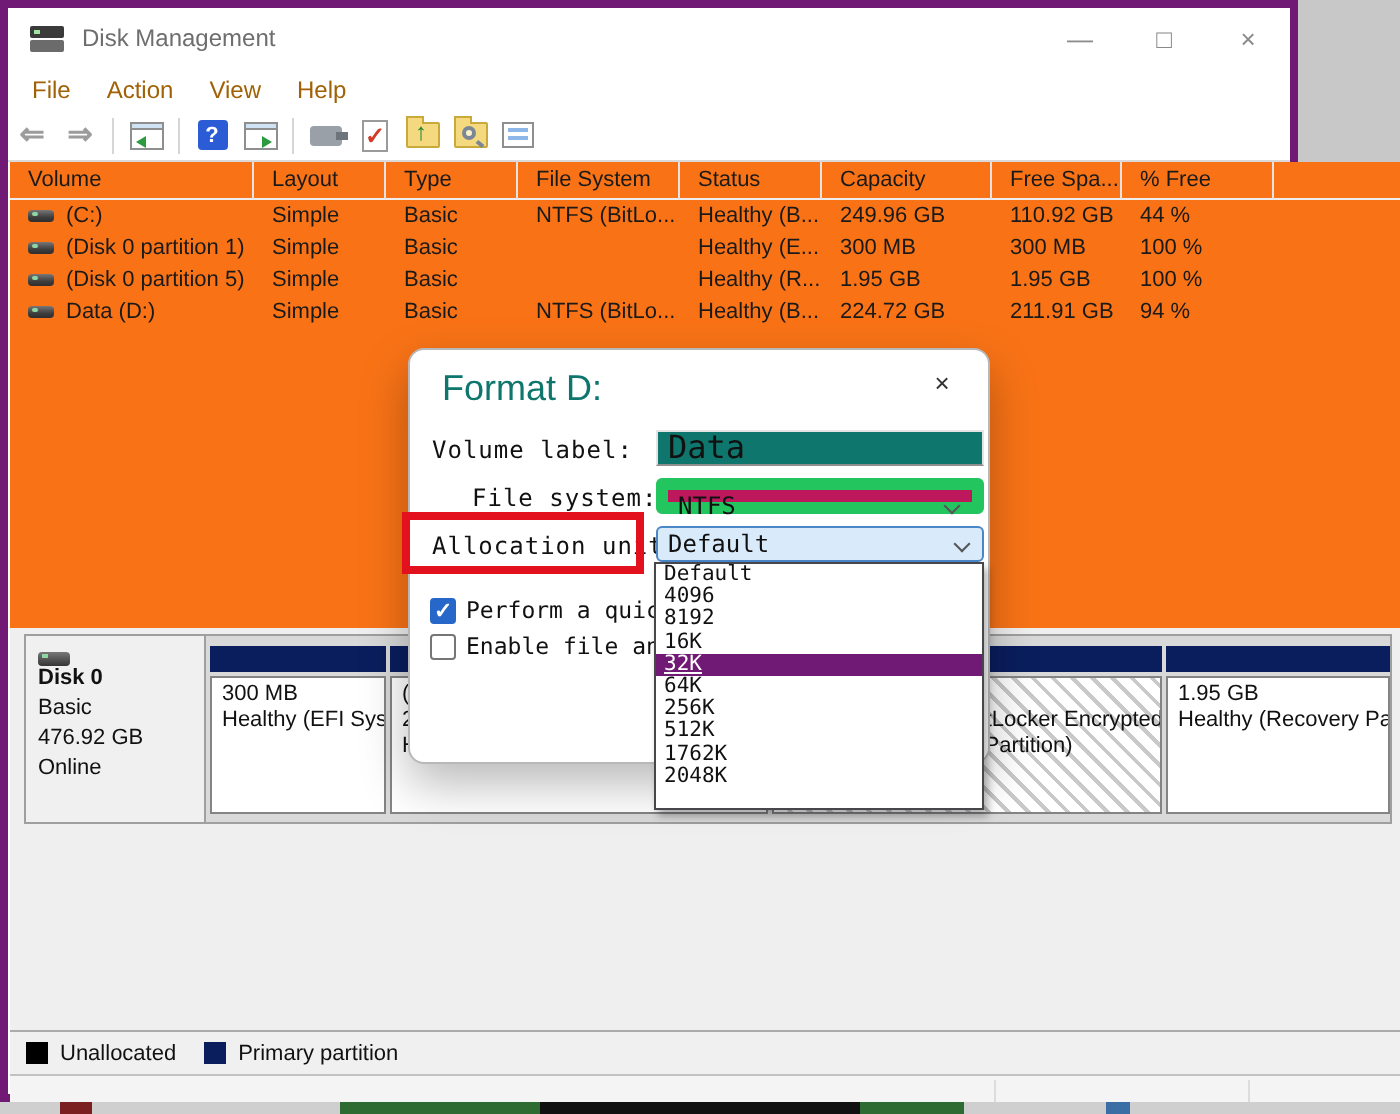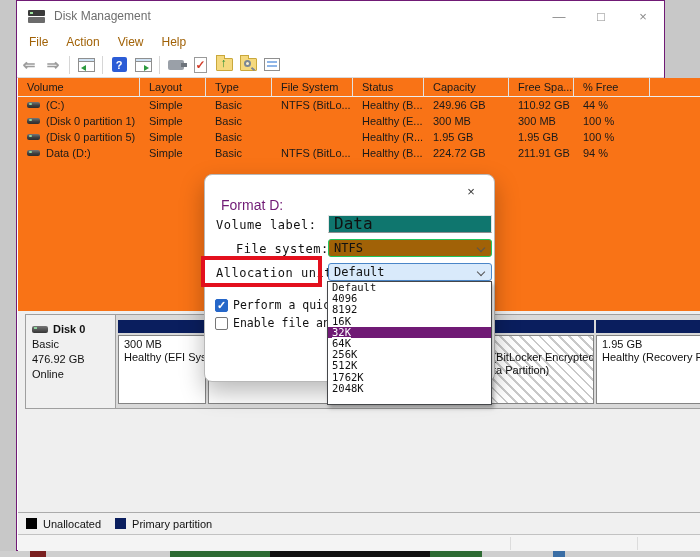--- a/index.html
+++ b/index.html
@@ -1,19 +1,19 @@
 <!DOCTYPE html>
 <html><head>
 <meta charset="utf-8">
 <style>
   * { margin:0; padding:0; box-sizing:border-box; }
   html,body { width:700px; height:557px; }
   body { font-family:"Liberation Sans", sans-serif; background:#c8c8c8; position:relative; overflow:hidden; }
 
-  .window { position:absolute; left:0; top:0; width:649px; height:551px; background:#ffffff; border:1px solid #701a75;margin-left:16px; }
+  .window { position:absolute; left:0; top:0; width:649px; height:551px; background:#ffffff; border:4px solid #701a75; }
 
   
   .titlebar { position:absolute; left:0; top:0; width:100%; height:30px; background:#fff; display:flex; align-items:center; }
   .app-icon { width:17px; height:13px; margin-left:11px; position:relative; }
   .app-icon .t { position:absolute; left:0; top:0; width:17px; height:6px; background:#3a3a3a; border-radius:1px; }
   .app-icon .b { position:absolute; left:0; top:7px; width:17px; height:6px; background:#6b6b6b; border-radius:1px; }
   .app-icon .dot { position:absolute; left:2px; top:2px; width:3px; height:2px; background:#9fe3a0; }
   .title-text { margin-left:9px; font-size:12px; color:#6e6e6e; }
   .win-controls { position:absolute; right:0; top:0; height:30px; display:flex; }
   .win-btn { width:42px; height:30px; display:flex; align-items:center; justify-content:center; color:#8a8a8a; font-size:13px; }
@@ -49,21 +49,21 @@
   .vtable { display:grid; grid-template-columns:122px 66px 66px 81px 71px 85px 65px 76px 1fr; }
   .vhead { height:19px; line-height:19px; font-size:11px; color:#1a1a1a; padding-left:9px; border-right:1px solid #e2e2e2; border-bottom:1px solid #ededed; white-space:nowrap; overflow:hidden; }
   .vcell { height:16px; line-height:16px; font-size:11px; color:#1a1a1a; padding-left:9px; white-space:nowrap; overflow:hidden; display:flex; align-items:center; }
   .vol-ic { display:inline-block; width:13px; height:6px; background:linear-gradient(#777 0%, #3e3e3e 60%, #2e2e2e 100%); border-radius:2px; margin-right:6px; flex:none; position:relative; }
   .vol-ic:after { content:""; position:absolute; left:2px; top:1px; width:3px; height:2px; background:#8fd6a0; border-radius:1px; }
 
   
   .disk-area { position:absolute; left:1px; top:310px; width:698px; height:201px; background:#efefef; }
   .disk-strip { position:absolute; left:7px; top:3px; width:684px; height:95px; background:#d9d9d9; border:1px solid #9f9f9f; }
   .disk-panel { position:absolute; left:0; top:0; width:90px; height:100%; background:#f0f0f0; border-right:1px solid #9f9f9f; padding:8px 0 0 6px; }
-  .disk-panel .hdr { display:flex; align-items:center; }
+  .disk-panel .hdr { display:flex; align-items:flex-start;flex-direction:column; }
   .disk-ic { width:16px; height:7px; background:linear-gradient(#777,#353535); border-radius:2px; margin-right:5px; position:relative; }
   .disk-ic:after { content:""; position:absolute; left:2px; top:1px; width:3px; height:2px; background:#8fd6a0; }
   .disk-panel .name { font-size:11px; font-weight:bold; color:#111; }
   .disk-panel .line { font-size:11px; color:#111; margin-top:3px; }
   .part { position:absolute; top:5px; height:87px; }
   .part .bar { height:13px; background:#0a1e5e; }
   .part .body { margin-top:2px; height:69px; background:#fff; border:1px solid #848484; padding:2px 0 0 5px; overflow:hidden; }
   .part .body.hatch { background:repeating-linear-gradient(45deg,#ffffff 0px,#ffffff 5px,#c9c9c9 5px,#c9c9c9 7px); }
   .pline { font-size:11px; line-height:13px; color:#111; white-space:nowrap; overflow:hidden; }
   .pad2 { padding-top:16px; }
@@ -75,25 +75,25 @@
   .legend .lbl { font-size:11px; color:#111; }
   .statusbar { position:absolute; left:1px; top:533px; width:698px; height:17px; background:#f4f4f4; border-top:1px solid #c2c2c2; }
   .statusbar .sep { position:absolute; top:2px; width:1px; height:13px; background:#dcdcdc; }
 
   
   .sliver { position:absolute; left:0; top:551px; width:700px; height:6px; background:#cfcfcf; }
   .sliver .seg { position:absolute; top:0; height:6px; }
 
   
   .dialog { position:absolute; left:204px; top:174px; width:291px; height:208px; background:#fff; border:1px solid #b8b8b8; border-radius:8px; box-shadow:0 10px 24px rgba(0,0,0,.28); z-index:10; }
-  .dlg-title { position:absolute; left:16px; top:22px; font-size:14px; color:#701a75; }
+  .dlg-title { position:absolute; left:16px; top:9px; font-size:18px; color:#0f766e; }
   .dlg-close { position:absolute; right:12px; top:6px; width:22px; height:20px; display:flex; align-items:center; justify-content:center; font-size:13px; color:#333; }
   .dlg-label { position:absolute; font-family:"DejaVu Sans Mono", monospace; font-size:12px; color:#111; letter-spacing:0.5px; }
   .dlg-input { position:absolute; left:123px; width:164px; height:18px; border:1px solid #e4e4e4; border-bottom:1px solid #8f8f8f; font-family:"DejaVu Sans Mono", monospace; font-size:16px; color:#111; padding-left:5px; line-height:16px; background:#0f766e; }
-  .combo { position:absolute; left:123px; width:164px; height:18px; border:1px solid #22c55e; border-radius:3px; font-family:"DejaVu Sans Mono", monospace; font-size:12px; color:#111; padding-left:5px; line-height:16px; background:#a16207; }
+  .combo { position:absolute; left:123px; width:164px; height:18px; border:6px solid #22c55e; border-radius:3px; font-family:"DejaVu Sans Mono", monospace; font-size:12px; color:#111; padding-left:5px; line-height:16px; background:#be185d; }
   .combo.open { background:#d9eafb; border:1px solid #4a86c8; }
   .chev { position:absolute; right:7px; top:5px; width:6px; height:6px; border-right:1px solid #555; border-bottom:1px solid #555; transform:rotate(45deg); }
   .red-box { position:absolute; left:201px; top:256px; width:121px; height:31px; border:4px solid #e3101d; z-index:12; }
   .cb-row { position:absolute; left:10px; display:flex; align-items:center; }
   .cb { width:13px; height:13px; border:1px solid #767676; border-radius:2px; background:#fff; flex:none; position:relative; }
   .cb.checked { background:#2667c9; border-color:#2667c9; }
   .cb.checked:after { content:"\2713"; position:absolute; left:1px; top:-1px; color:#fff; font-size:11px; font-weight:bold; }
   .cb-label { margin-left:5px; font-family:"DejaVu Sans Mono", monospace; font-size:11.5px; color:#111; white-space:nowrap; }
 
   .droplist { position:absolute; left:327px; top:281px; width:165px; height:124px; background:#fff; border:1px solid #45474a; z-index:14; box-shadow:2px 3px 4px rgba(0,0,0,.3); }

